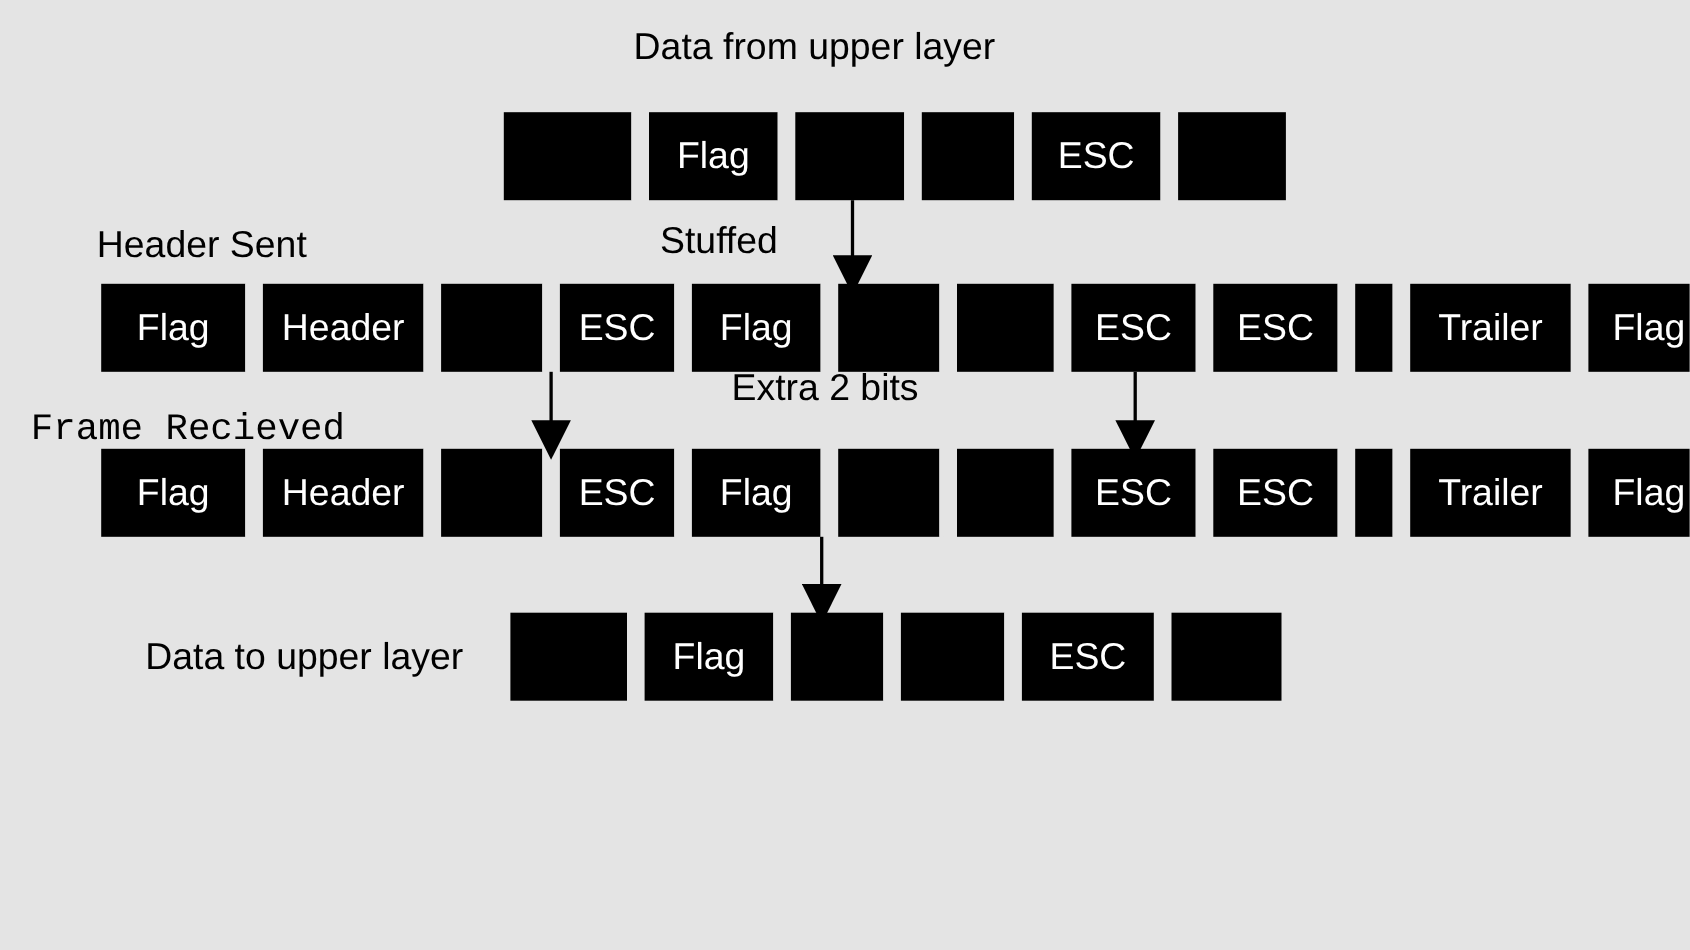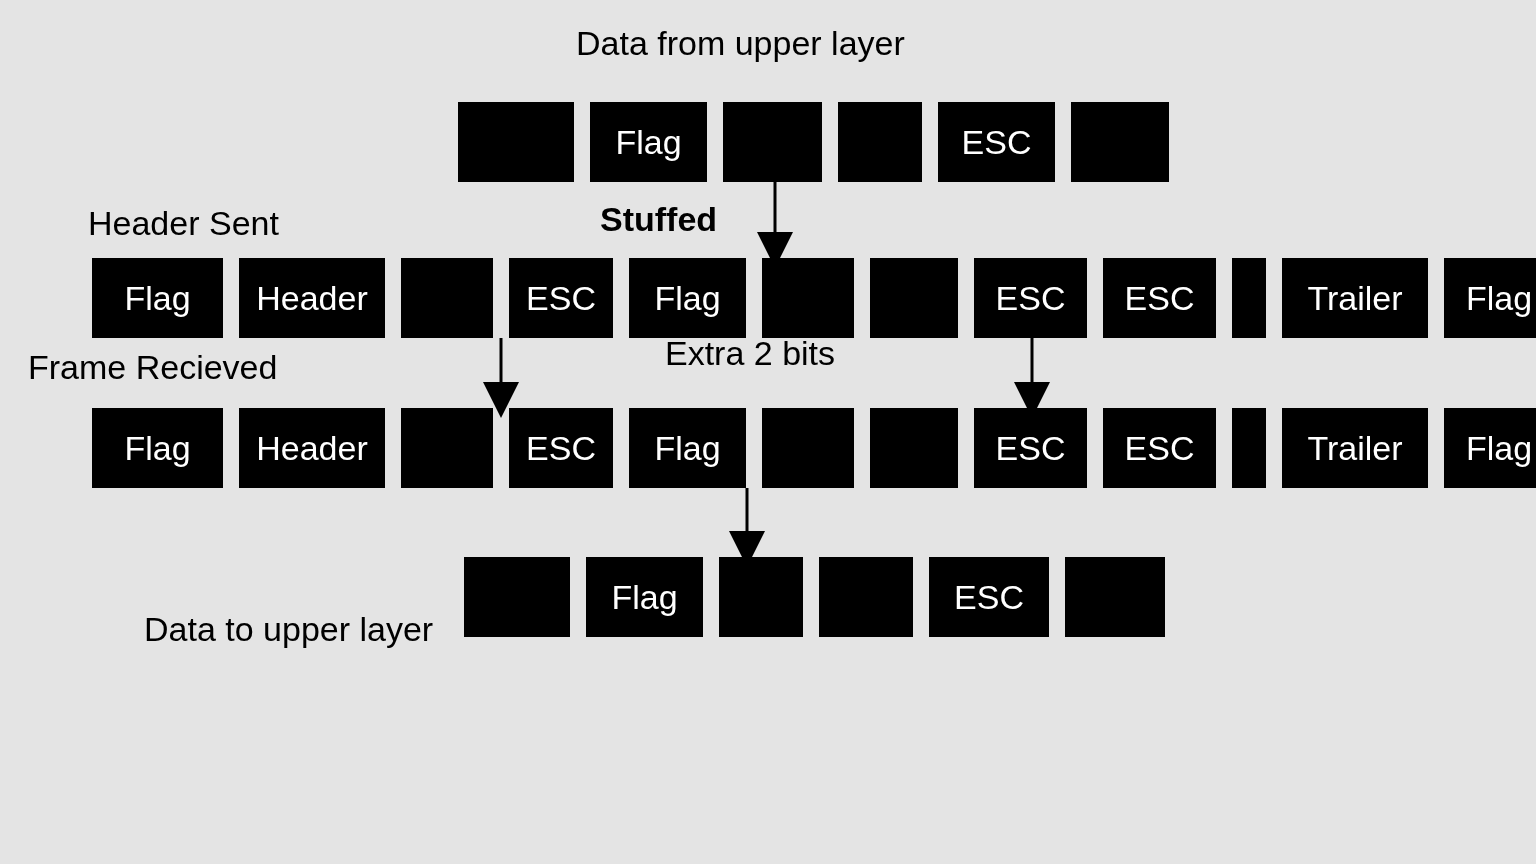--- a/index.html
+++ b/index.html
@@ -73,21 +73,21 @@
       <div class="cell" style="width: 99px; height: 80px;"></div>
       <div class="gap"></div>
       <div class="cell" style="width: 84px; height: 80px;"></div>
       <div class="gap"></div>
       <div class="cell" style="width: 117px; height: 80px;">ESC</div>
       <div class="gap"></div>
       <div class="cell" style="width: 98px; height: 80px;"></div>
     </div>
 
   <div class="label" style="left:88px; top:204px;">Header Sent</div>
-  <div class="label" style="left:600px; top:200px;font-weight:bold;">Stuffed</div>
+  <div class="label" style="left:600px; top:200px;">Stuffed</div>
 
   <div class="row" id="row-r2" style="left: 80px; top: 258px; height: 80px;">
       <div class="cell" style="width: 131px; height: 80px;">Flag</div>
       <div class="gap"></div>
       <div class="cell" style="width: 146px; height: 80px;">Header</div>
       <div class="gap"></div>
       <div class="cell" style="width: 92px; height: 80px;"></div>
       <div class="gap"></div>
       <div class="cell" style="width: 104px; height: 80px;">ESC</div>
       <div class="gap"></div>
@@ -102,21 +102,21 @@
       <div class="cell" style="width: 113px; height: 80px;">ESC</div>
       <div class="gap"></div>
       <div class="cell" style="width: 34px; height: 80px;"></div>
       <div class="gap"></div>
       <div class="cell" style="width: 146px; height: 80px;">Trailer</div>
       <div class="gap"></div>
       <div class="cell" style="width: 110px; height: 80px;">Flag</div>
     </div>
 
   <div class="label" style="left:665px; top:334px;">Extra 2 bits</div>
-  <div class="label" style="left:28px; top:348px;">Frame Recieved</div>
+  <div class="label" style="left:28px; top:372px;font-family:Liberation Mono, monospace;">Frame Recieved</div>
 
   <div class="row" id="row-r3" style="left: 80px; top: 408px; height: 80px;">
       <div class="cell" style="width: 131px; height: 80px;">Flag</div>
       <div class="gap"></div>
       <div class="cell" style="width: 146px; height: 80px;">Header</div>
       <div class="gap"></div>
       <div class="cell" style="width: 92px; height: 80px;"></div>
       <div class="gap"></div>
       <div class="cell" style="width: 104px; height: 80px;">ESC</div>
       <div class="gap"></div>
@@ -130,21 +130,21 @@
       <div class="gap"></div>
       <div class="cell" style="width: 113px; height: 80px;">ESC</div>
       <div class="gap"></div>
       <div class="cell" style="width: 34px; height: 80px;"></div>
       <div class="gap"></div>
       <div class="cell" style="width: 146px; height: 80px;">Trailer</div>
       <div class="gap"></div>
       <div class="cell" style="width: 110px; height: 80px;">Flag</div>
     </div>
 
-  <div class="label" style="left:144px; top:578px;margin-top:32px;">Data to upper layer</div>
+  <div class="label" style="left:132px; top:578px;">Data to upper layer</div>
 
   <div class="row" id="row-r4" style="left: 452px; top: 557px; height: 80px;">
       <div class="cell" style="width: 106px; height: 80px;"></div>
       <div class="gap"></div>
       <div class="cell" style="width: 117px; height: 80px;">Flag</div>
       <div class="gap"></div>
       <div class="cell" style="width: 84px; height: 80px;"></div>
       <div class="gap"></div>
       <div class="cell" style="width: 94px; height: 80px;"></div>
       <div class="gap"></div>

